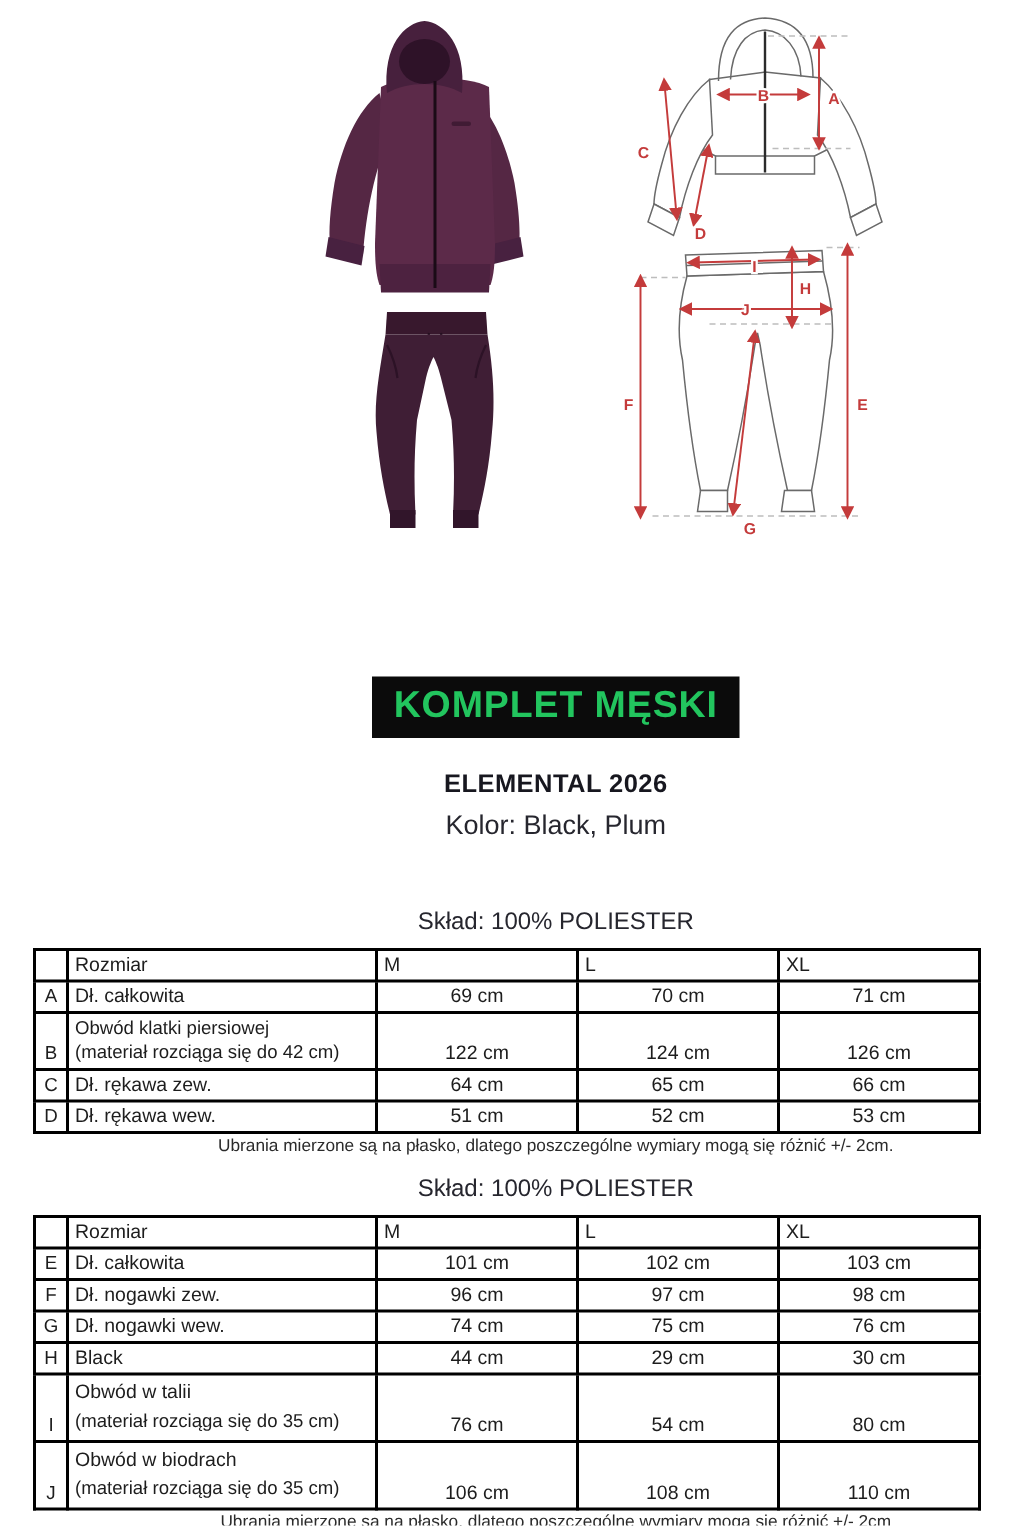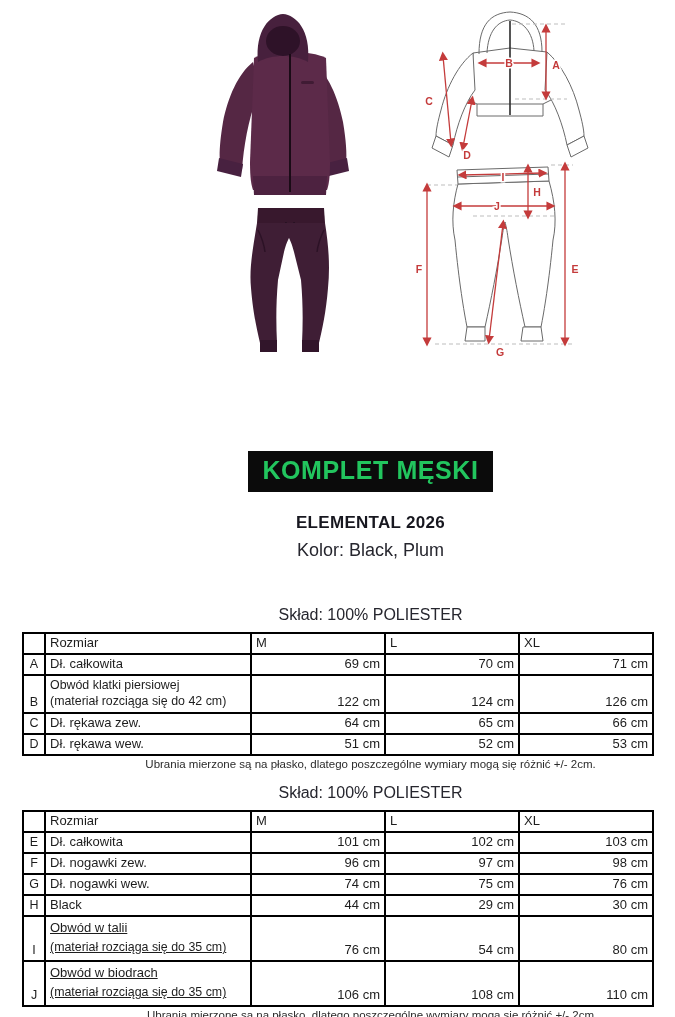--- a/index.html
+++ b/index.html
@@ -36,24 +36,24 @@
     width:630px;margin:8px 0 0 22px;border:2px solid #000;
   }
   .size-table td{
     border:2px solid #000;font-size:13px;color:#1d1d1d;
     vertical-align:bottom;padding:1px 4px 3px;overflow:hidden;white-space:nowrap;
   }
   .size-table tr{height:19px;}
   .size-table tr.tall1{height:31px;}
   .size-table tr.tall2{height:35px;}
   .size-table td.letter{text-align:center;padding:1px 0 3px;font-size:12.5px;}
-  .size-table td.val{text-align:right;}
+  .size-table td.val{text-align:center;}
   .size-table tr.head td{text-align:left;}
   .size-table .lbl2{line-height:1.3;margin-left:40px;}
-  .size-table tr.tall2 .lbl2{line-height:1.55;text-decoration:underline;}
+  .size-table tr.tall2 .lbl2{line-height:1.55;}
   .size-table .sub{font-size:12.4px;}
 
   svg text{font-family:"Liberation Sans", sans-serif;}
 </style>
 </head>
 <body>
 
 <div class="page">
 
   <div class="top-visuals">

